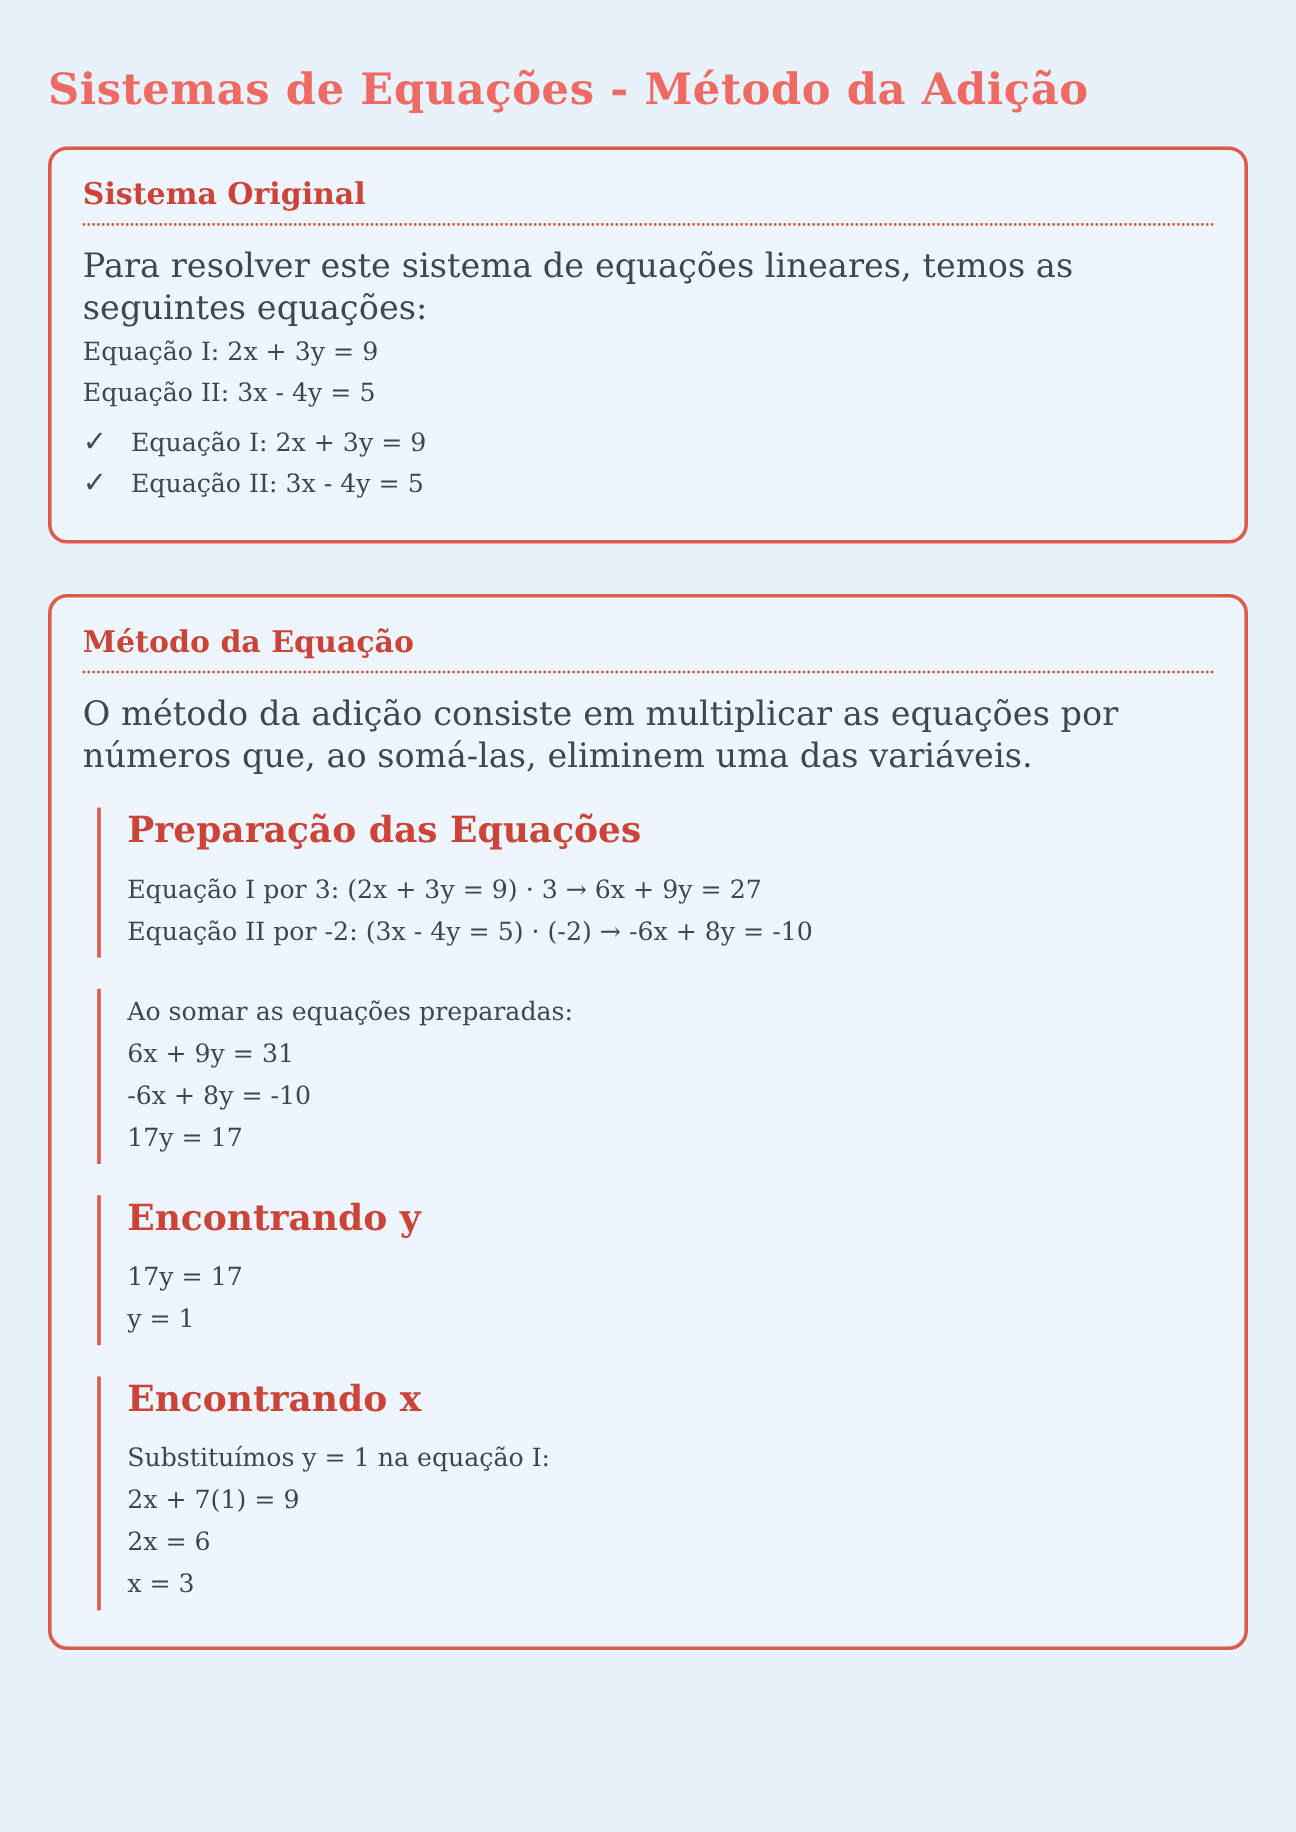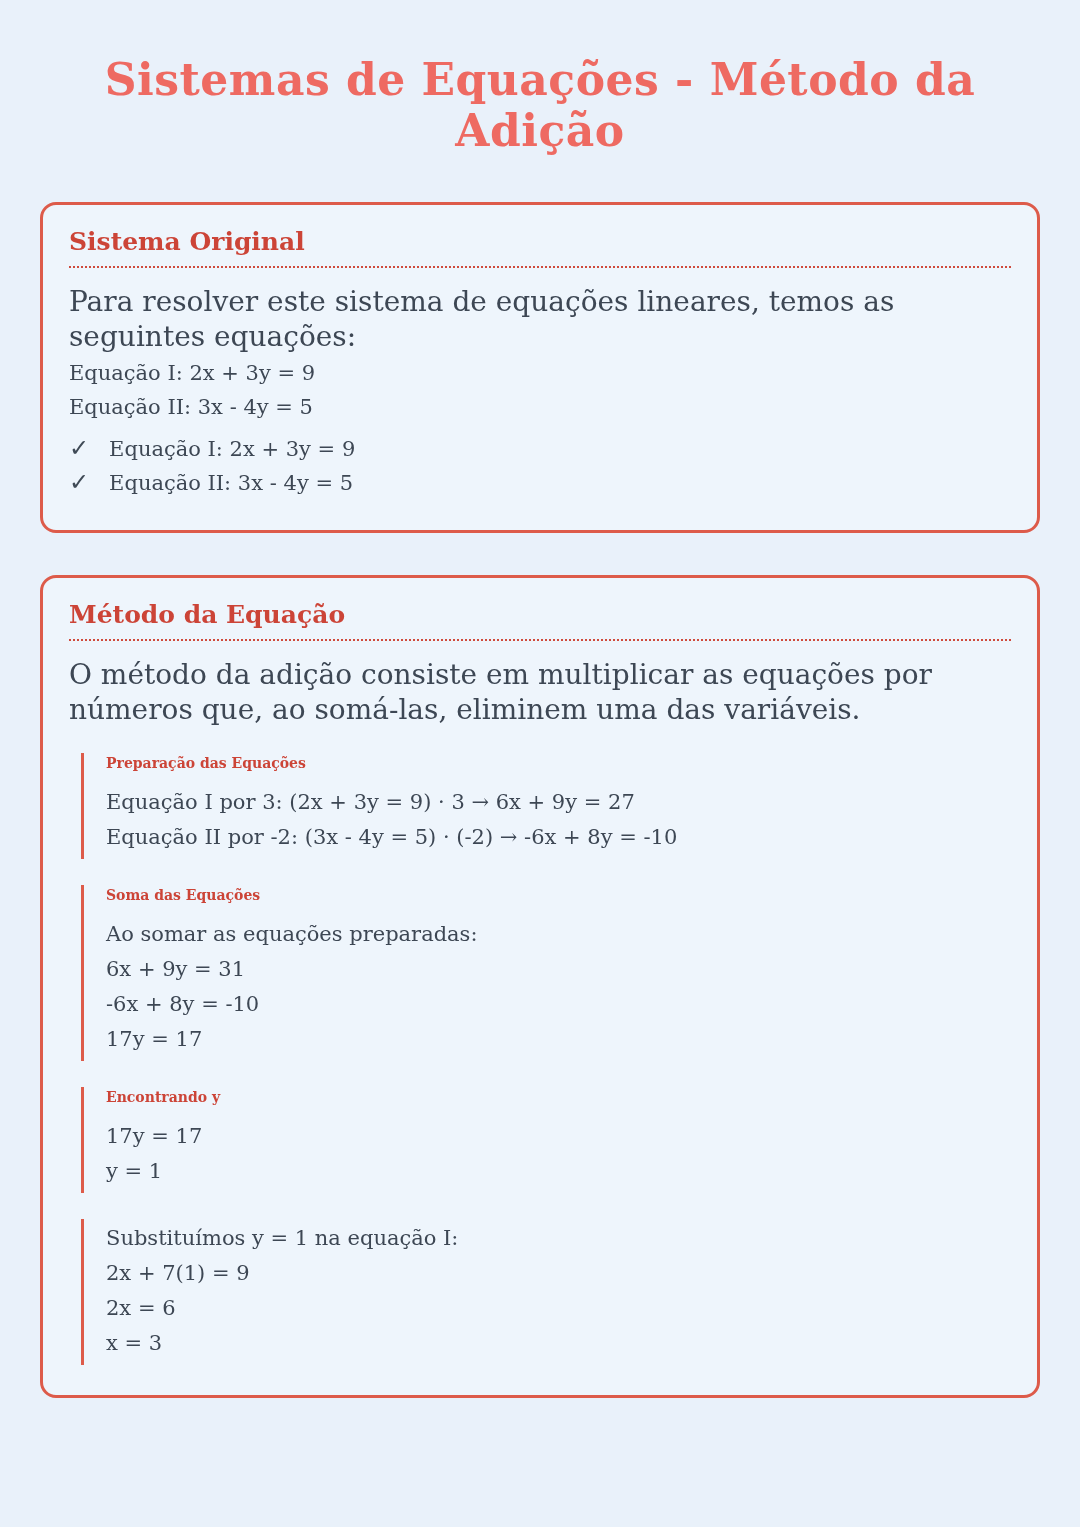--- a/index.html
+++ b/index.html
@@ -15,26 +15,25 @@
   html, body { background: var(--bg); }
   body {
     width: 1080px;
     min-height: 1527px;
     font-family: "DejaVu Serif", "Liberation Serif", serif;
     color: var(--text);
     position: relative;
   }
   .page { width: 1080px; min-height: 1527px; padding: 54px 40px 60px; }
   h1.title {
-    text-align: center;
-    font-size: 44px;
+    font-size: 36px;
     font-weight: bold;
     color: var(--title);
     letter-spacing: 0.5px;
-    margin-bottom: 46px;
+    margin-bottom: 26px;
   }
   section.card {
     background: var(--card-bg);
     border: 3px solid var(--accent);
     border-radius: 16px;
     padding: 22px 26px 30px;
     margin-bottom: 42px;
   }
   h2.card-heading {
     font-size: 25px;
@@ -71,21 +70,21 @@
   }
   .subsection {
     border-left: 3px solid var(--accent);
     margin-left: 12px;
     margin-top: 26px;
     padding-left: 22px;
     padding-top: 2px;
     padding-bottom: 4px;
   }
   h3.sub-heading {
-    font-size: 14px;
+    font-size: 30px;
     font-weight: bold;
     color: var(--heading);
     margin-bottom: 14px;
   }
   .subsection .line {
     font-size: 21px;
     line-height: 35px;
   }
 </style>
 </head>
@@ -117,32 +116,32 @@
     <section class="card">
       <h2 class="card-heading">Método da Equação</h2>
       <p class="intro">O método da adição consiste em multiplicar as equações por números que, ao somá-las, eliminem uma das variáveis.</p>
       <div id="s1-subsections">
           <div class="subsection">
             <h3 class="sub-heading">Preparação das Equações</h3>
             <div class="line">Equação I por 3: (2x + 3y = 9) · 3 → 6x + 9y = 27</div>
             <div class="line">Equação II por -2: (3x - 4y = 5) · (-2) → -6x + 8y = -10</div>
           </div>
           <div class="subsection">
-            <h3 class="sub-heading">Soma das Equações</h3>
             <div class="line">Ao somar as equações preparadas:</div>
             <div class="line">6x + 9y = 31</div>
             <div class="line">-6x + 8y = -10</div>
             <div class="line">17y = 17</div>
           </div>
           <div class="subsection">
             <h3 class="sub-heading">Encontrando y</h3>
             <div class="line">17y = 17</div>
             <div class="line">y = 1</div>
           </div>
           <div class="subsection">
+            <h3 class="sub-heading">Encontrando x</h3>
             <div class="line">Substituímos y = 1 na equação I:</div>
             <div class="line">2x + 7(1) = 9</div>
             <div class="line">2x = 6</div>
             <div class="line">x = 3</div>
           </div>
         </div>
     </section>
   </main>
 </div>
 

